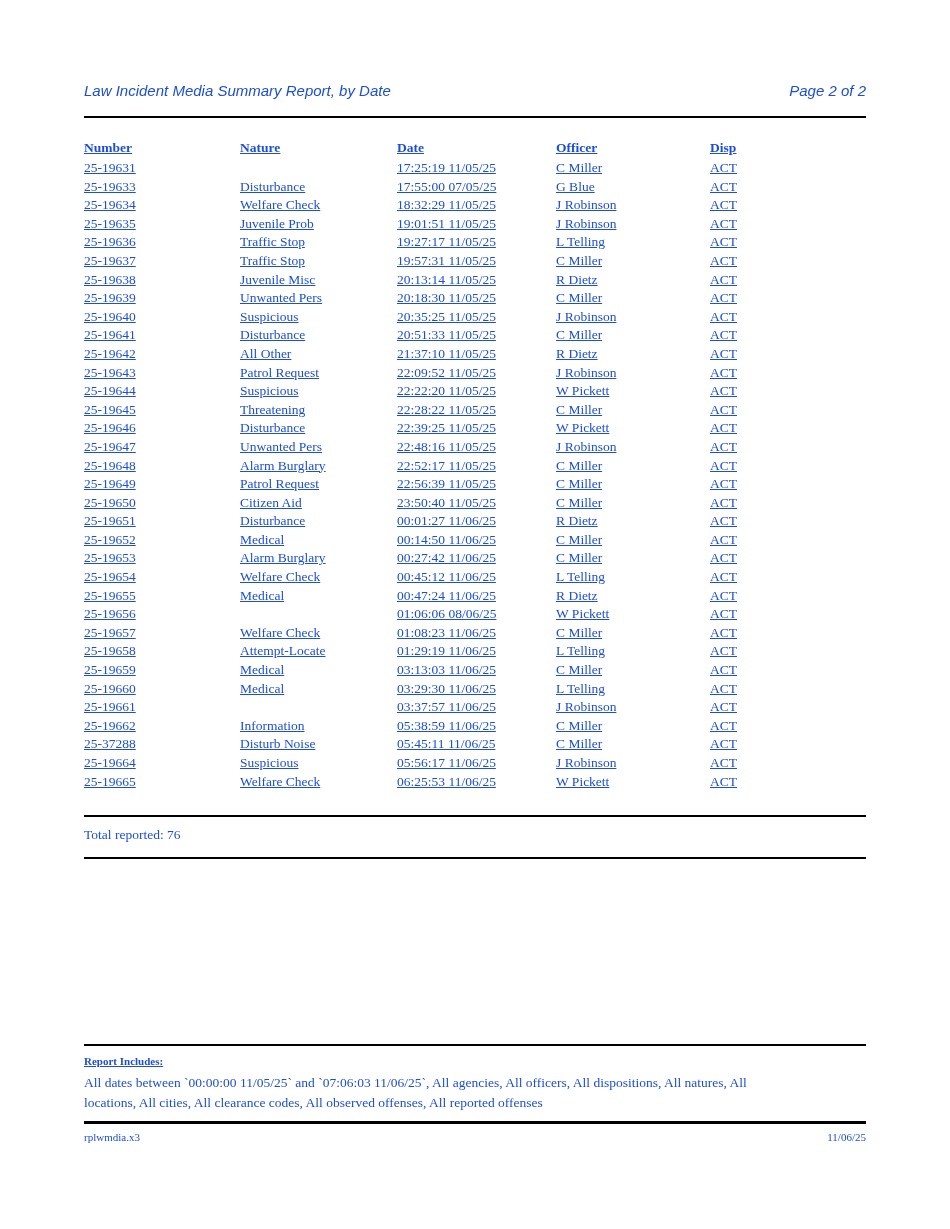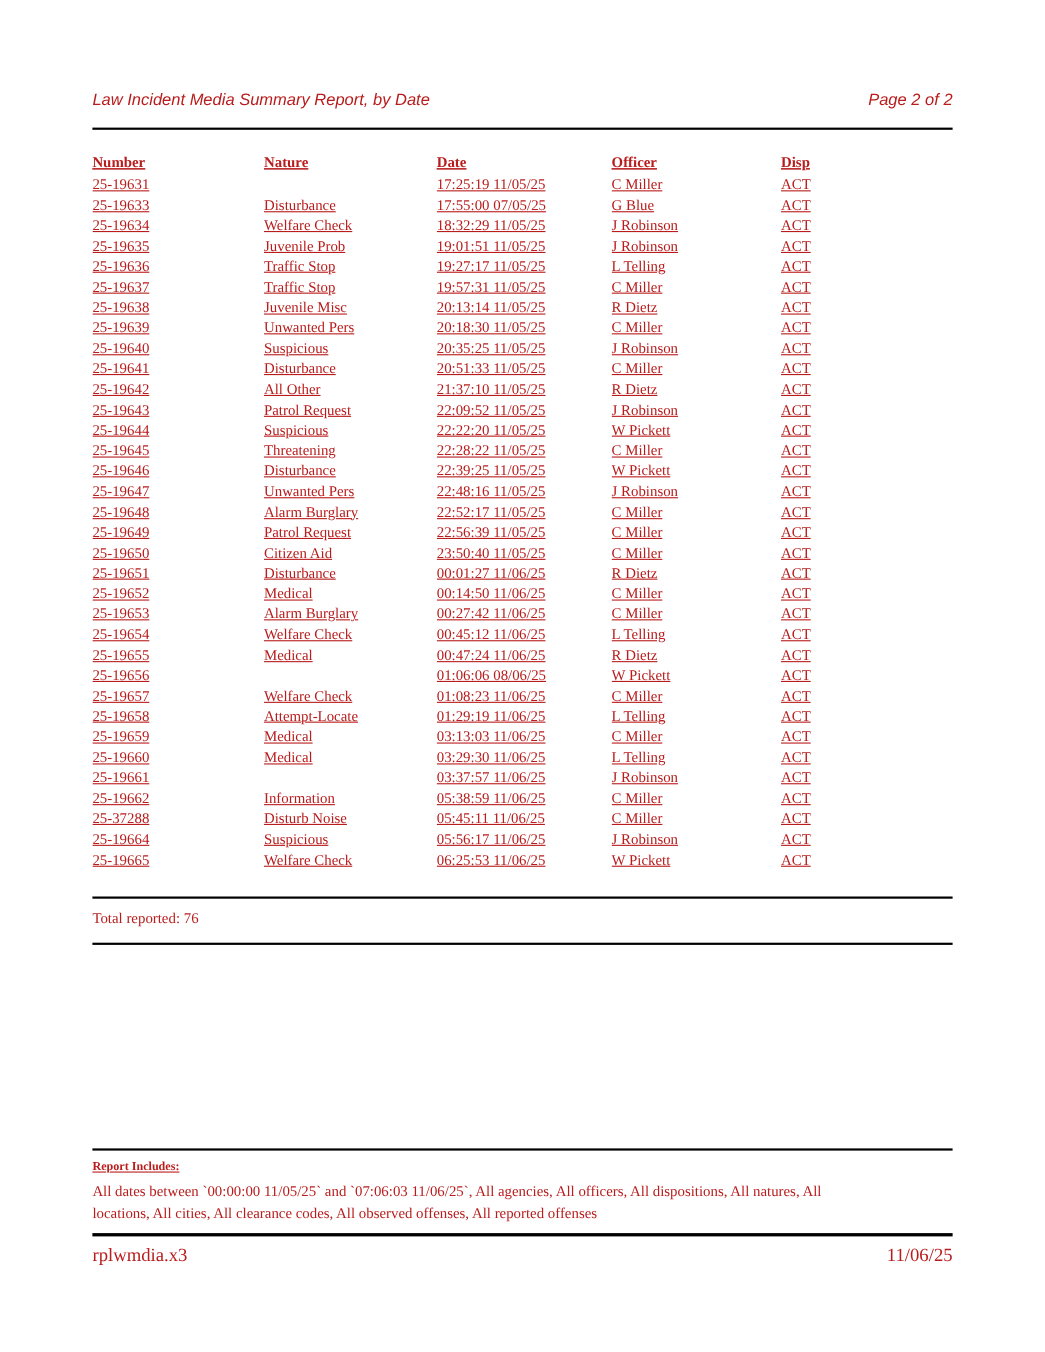--- a/index.html
+++ b/index.html
@@ -1,21 +1,21 @@
 <!DOCTYPE html>
 <html><head>
 <meta charset="utf-8">
 <style>
   html, body { margin: 0; padding: 0; background: #ffffff; }
   .page {
     position: relative;
     width: 950px;
     height: 1229px;
     background: #ffffff;
-    color: #b91c1c;
+    color: #1d4ed8;
     font-family: "Liberation Serif", serif;
     overflow: hidden;
   }
   .report-header {
     position: absolute;
     left: 84px; right: 84px; top: 82px;
     display: flex;
     justify-content: space-between;
     font-family: "Liberation Sans", sans-serif;
     font-style: italic;
@@ -70,21 +70,21 @@
     font-size: 13.5px;
     white-space: nowrap;
   }
   .includes-line-1 { top: 1075px; }
   .includes-line-2 { top: 1095px; }
   .page-footer {
     position: absolute;
     left: 84px; right: 84px; top: 1131px;
     display: flex;
     justify-content: space-between;
-    font-size: 17px;
+    font-size: 11px;
   }
 </style>
 </head>
 <body>
 
 <div class="page">
 
   <div class="report-header">
     <span>Law Incident Media Summary Report, by Date</span>
     <span>Page 2 of 2</span>

